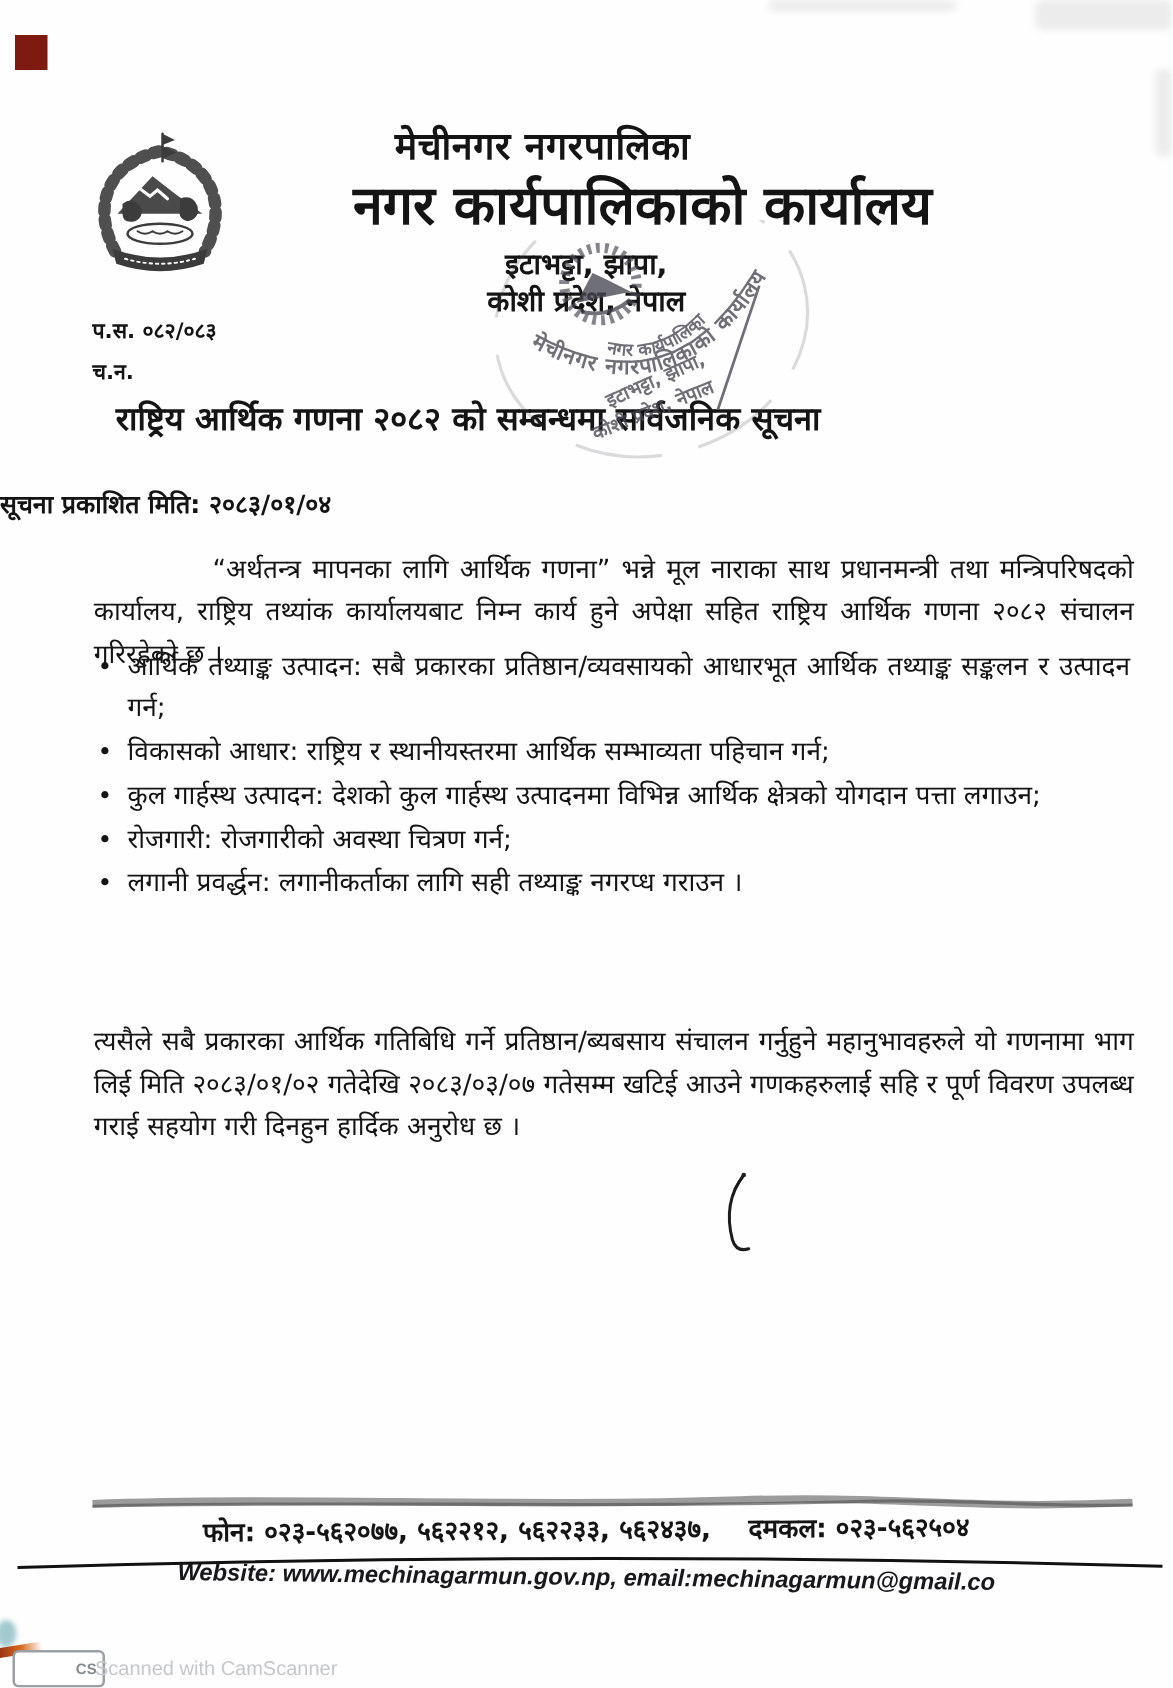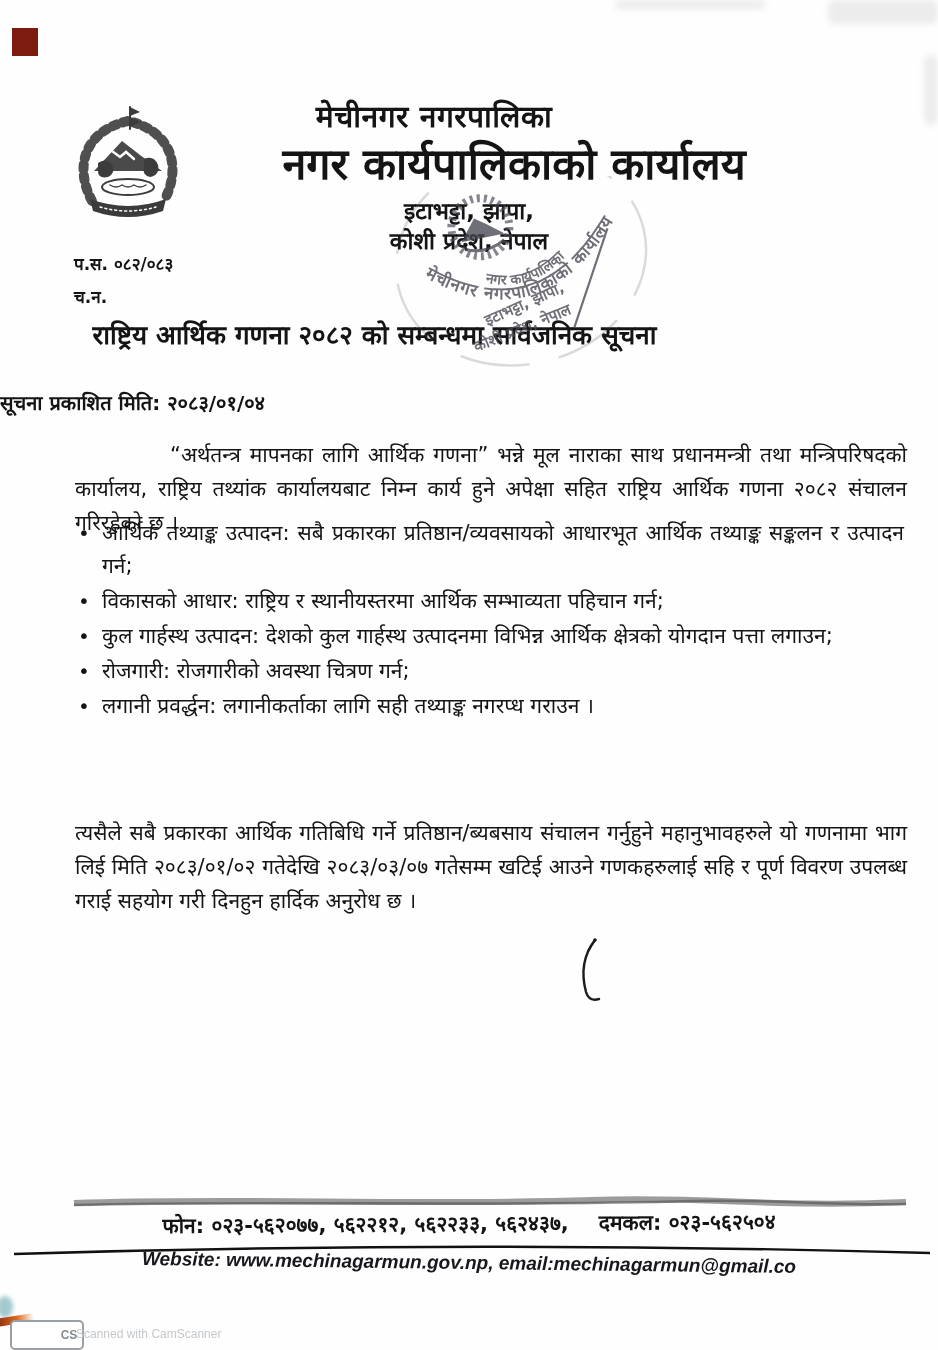--- a/index.html
+++ b/index.html
@@ -43,21 +43,21 @@
   .phone-row{left:0;top:1209px;width:938px;text-align:center;font-size:21px;font-weight:700;transform:rotate(-.4deg);}
   .phone-row .gap{display:inline-block;width:30px;}
   .thin-line{left:0;top:1242px;}
   .website{left:0;top:1252px;width:938px;text-align:center;
     font-size:19px;font-weight:700;font-style:italic;
     font-family:"Liberation Sans","DejaVu Sans",sans-serif;transform:rotate(.7deg);color:#17181c;}
   
   .cs-box{left:10px;top:1320px;width:26px;height:26px;border:2px solid #9aa0a5;border-radius:5px;
     display:flex;align-items:center;justify-content:center;
     font-family:"Liberation Sans",sans-serif;font-size:12px;font-weight:700;color:#858c91;background:#fff;padding-left:44px;}
-  .cs-caption{left:76px;top:1327px;font-family:"Liberation Sans",sans-serif;font-size:12px;color:#c4c8cb;}
+  .cs-caption{left:76px;top:1327px;font-family:"Liberation Sans",sans-serif;font-size:16px;color:#c4c8cb;}
 </style>
 </head>
 <body>
 
 <div class="abs corner-mark"></div>
 <div class="abs smudge" style="left:615px;top:0;width:150px;height:9px;"></div>
 <div class="abs smudge" style="left:828px;top:0;width:110px;height:24px;"></div>
 <div class="abs smudge" style="left:924px;top:55px;width:14px;height:70px;"></div>
 
 <svg class="abs" style="left:68px;top:101px;" width="120" height="126" viewBox="0 0 120 126">

